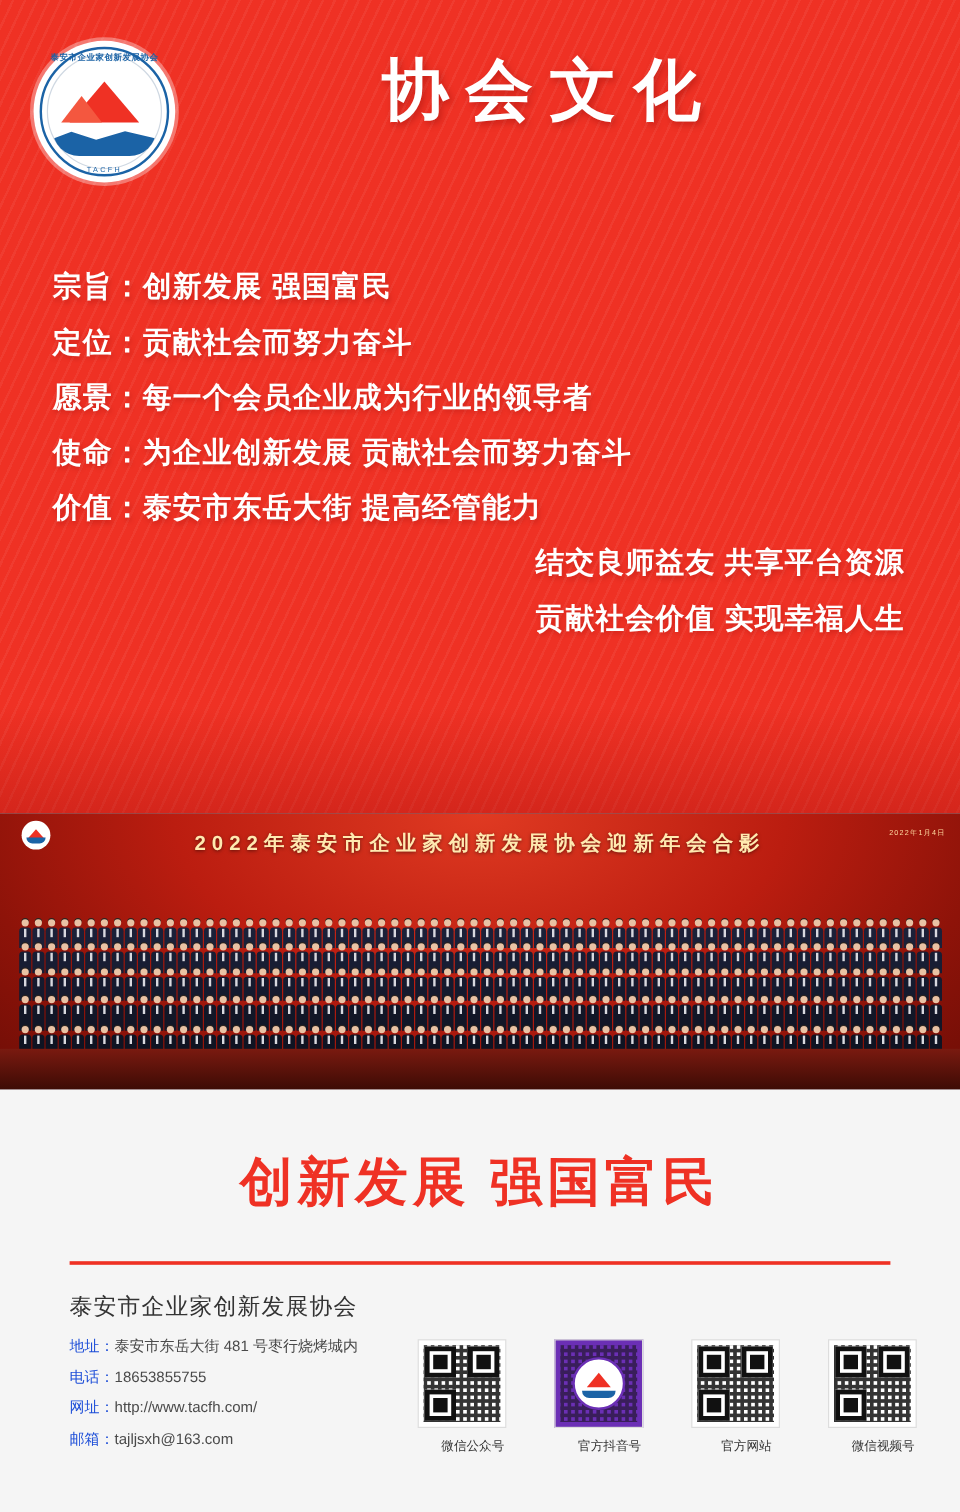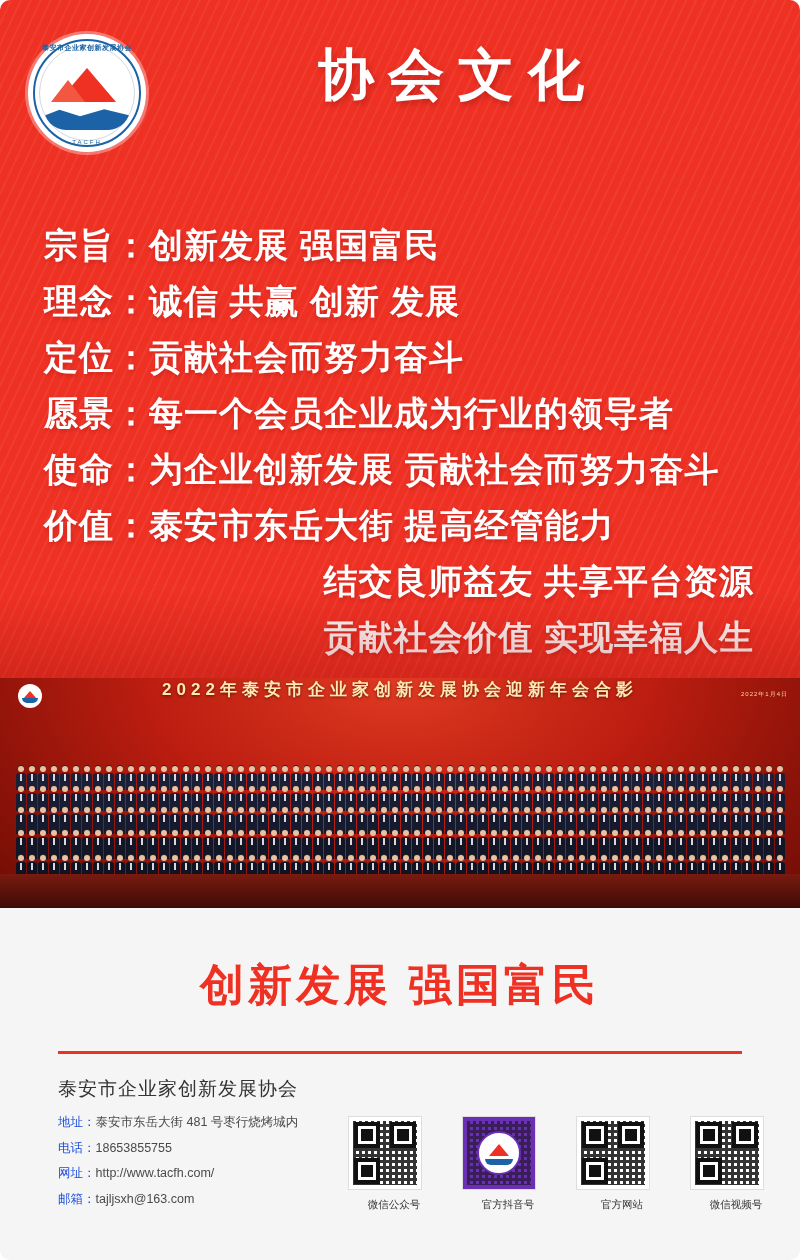--- a/index.html
+++ b/index.html
@@ -11,21 +11,20 @@
     height: 1260px;
     font-family: "Liberation Sans", "DejaVu Sans", sans-serif;
     background: #ffffff;
     overflow: hidden;
   }
   .poster {
     position: relative;
     width: 800px;
     height: 1260px;
     overflow: hidden;
-    border-radius: 10px;
   }
 
   
   .hero {
     position: relative;
     height: 678px;
     background: #ef3124;
     background-image:
       repeating-linear-gradient(115deg,
         rgba(255,255,255,0.055) 0px,
@@ -132,21 +131,21 @@
   }
 
   .creed {
     margin-top: 76px;
     padding: 0 46px 0 44px;
     color: #ffffff;
   }
   .creed-line {
     display: flex;
     align-items: baseline;
-    font-size: 34px;
+    font-size: 24px;
     font-weight: bold;
     line-height: 1.0;
     margin-bottom: 22px;
     letter-spacing: 1px;
     text-shadow: 1px 2px 4px rgba(120,0,0,0.28);
     white-space: nowrap;
   }
   .creed-label {
     flex: 0 0 auto;
     letter-spacing: 1px;
@@ -169,21 +168,21 @@
   .photo-backdrop {
     position: absolute;
     inset: 0;
     background:
       radial-gradient(ellipse at 50% 0%, #e03a22 0%, #bb1d10 45%, #8e1309 75%, #6d0d06 100%);
   }
   .photo-banner {
     position: relative;
     height: 36px;
     display: flex;
-    align-items: flex-start;
+    align-items: flex-end;
     justify-content: center;
     color: #ffe9b0;
     font-size: 17px;
     font-weight: bold;
     letter-spacing: 5px;
     text-shadow: 0 1px 3px rgba(0,0,0,0.5);
     z-index: 3;
   }
   .photo-banner .mini-logo {
     position: absolute;
@@ -425,24 +424,20 @@
         <div class="wave"></div>
         <div class="logo-text-bottom">TACFH</div>
       </div>
       <h1 class="hero-title">协会文化</h1>
     </div>
 
     <div class="creed">
       <div class="creed-line">
         <span class="creed-label">宗旨：</span>
         <span class="creed-value">创新发展  强国富民</span>
-      </div>
-      <div class="creed-line">
-        <span class="creed-label">理念：</span>
-        <span class="creed-value">诚信  共赢  创新  发展</span>
       </div>
       <div class="creed-line">
         <span class="creed-label">定位：</span>
         <span class="creed-value">贡献社会而努力奋斗</span>
       </div>
       <div class="creed-line">
         <span class="creed-label">愿景：</span>
         <span class="creed-value">每一个会员企业成为行业的领导者</span>
       </div>
       <div class="creed-line">

